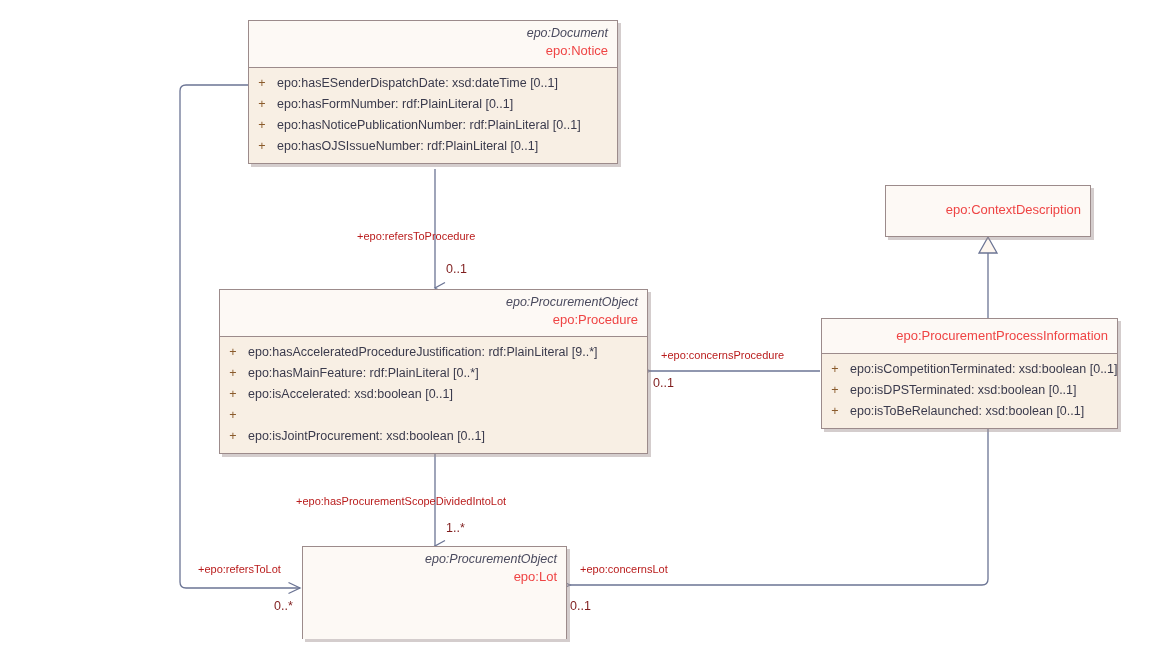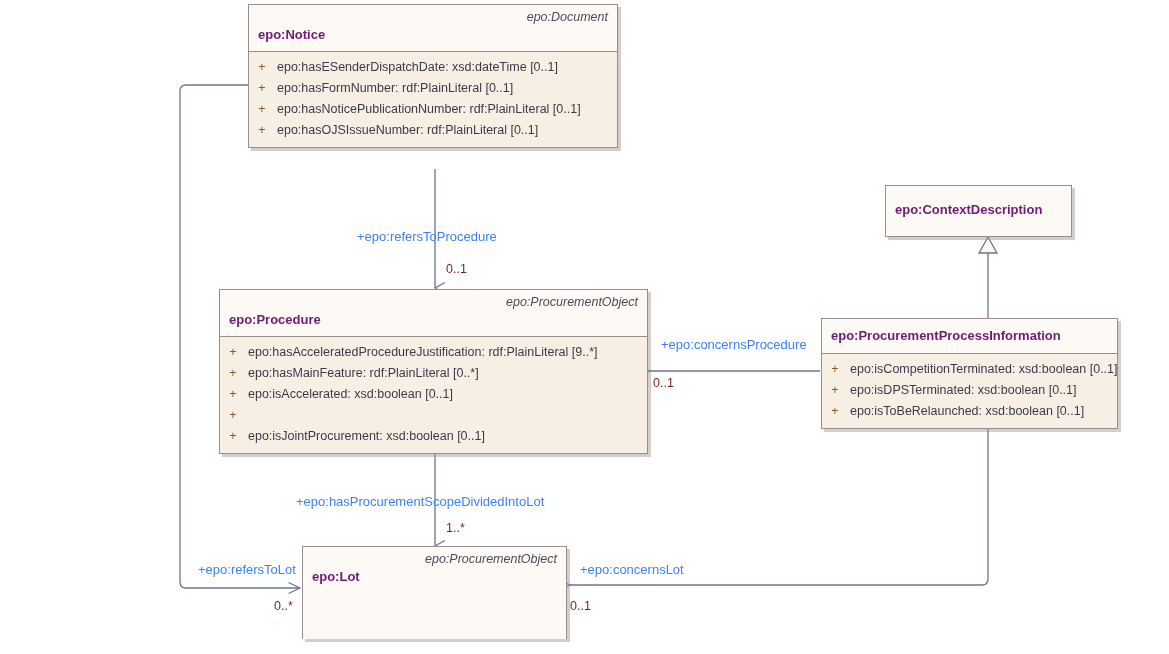--- a/index.html
+++ b/index.html
@@ -43,24 +43,24 @@
     display: block;
     text-align: right;
     font-style: italic;
     font-size: 12.5px;
     color: #4a4a5e;
     line-height: 17px;
     white-space: nowrap;
   }
   .uml-name {
     display: block;
-    text-align: left;
-    font-weight: bold;
+    text-align: right;
+    font-weight: normal;
     font-size: 13px;
-    color: #701a75;
+    color: #ef4444;
     line-height: 18px;
     white-space: nowrap;
   }
   .uml-attrs {
     box-sizing: border-box;
     border-top: 1px solid #9c8b8b;
     background: #f8efe4;
     padding: 5px 0 6px 0;
   }
   .uml-attr {
@@ -81,22 +81,22 @@
   .uml-attr .sig {
     padding-left: 2px;
   }
   .uml-empty-body {
     background: #fdf9f5;
   }
 
   
   .edge-label {
     position: absolute;
-    font-size: 13px;
-    color: #3b82f6;
+    font-size: 11px;
+    color: #b91c1c;
     white-space: nowrap;
     line-height: 15px;
   }
   .mult-label {
     position: absolute;
     font-size: 12.5px;
     color: #7f1d1d;
     white-space: nowrap;
     line-height: 15px;
   }
@@ -138,21 +138,21 @@
     <g>
       <path d="M988,424 L988,579 Q988,585 982,585 L570,585" fill="none" stroke="#6b7494" stroke-width="1.3" marker-end="url(#openArrowLeft)"></path>
     </g>
 
     <g>
       <line x1="988" y1="318" x2="988" y2="252" stroke="#6b7494" stroke-width="1.3"></line>
       <polygon points="988,237 979,253 997,253" fill="#fdf6ef" stroke="#6b7494" stroke-width="1.3"></polygon>
     </g>
   </svg>
 
-  <div class="uml-class" style="left:248px; top:4px; width:370px;">
+  <div class="uml-class" style="left:248px; top:20px; width:370px;">
     <div class="uml-header">
       <span class="uml-stereotype">epo:Document</span>
       <span class="uml-name">epo:Notice</span>
     </div>
     <div class="uml-attrs">
       <div class="uml-attr">
         <span class="vis">+</span>
         <span class="sig">epo:hasESenderDispatchDate: xsd:dateTime [0..1]</span>
       </div>
       <div class="uml-attr">
@@ -199,21 +199,21 @@
   </div>
 
   <div class="uml-class" style="left:302px; top:546px; width:265px; height:93px;">
     <div class="uml-header">
       <span class="uml-stereotype">epo:ProcurementObject</span>
       <span class="uml-name">epo:Lot</span>
     </div>
     <div class="uml-empty-body" style="height:46px;"></div>
   </div>
 
-  <div class="uml-class" style="left:885px; top:185px; width:187px; height:52px;">
+  <div class="uml-class" style="left:885px; top:185px; width:206px; height:52px;">
     <div class="uml-header" style="padding-top:15px;">
       <span class="uml-name">epo:ContextDescription</span>
     </div>
   </div>
 
   <div class="uml-class" style="left:821px; top:318px; width:297px;">
     <div class="uml-header" style="padding-top:8px; padding-bottom:8px;">
       <span class="uml-name">epo:ProcurementProcessInformation</span>
     </div>
     <div class="uml-attrs">
@@ -234,19 +234,19 @@
 
   <div class="edge-label" style="left:357px; top:229px;">+epo:refersToProcedure</div>
   <div class="mult-label" style="left:446px; top:262px;">0..1</div>
 
   <div class="edge-label" style="left:296px; top:494px;">+epo:hasProcurementScopeDividedIntoLot</div>
   <div class="mult-label" style="left:446px; top:521px;">1..*</div>
 
   <div class="edge-label" style="left:190px; top:562px;margin-left:8px;">+epo:refersToLot</div>
   <div class="mult-label" style="left:274px; top:599px;">0..*</div>
 
-  <div class="edge-label" style="left:661px; top:337px;">+epo:concernsProcedure</div>
+  <div class="edge-label" style="left:661px; top:348px;">+epo:concernsProcedure</div>
   <div class="mult-label" style="left:653px; top:376px;">0..1</div>
 
   <div class="edge-label" style="left:580px; top:562px;text-align:right;">+epo:concernsLot</div>
   <div class="mult-label" style="left:570px; top:599px;">0..1</div>
 
 </div>
 
 </body></html>

